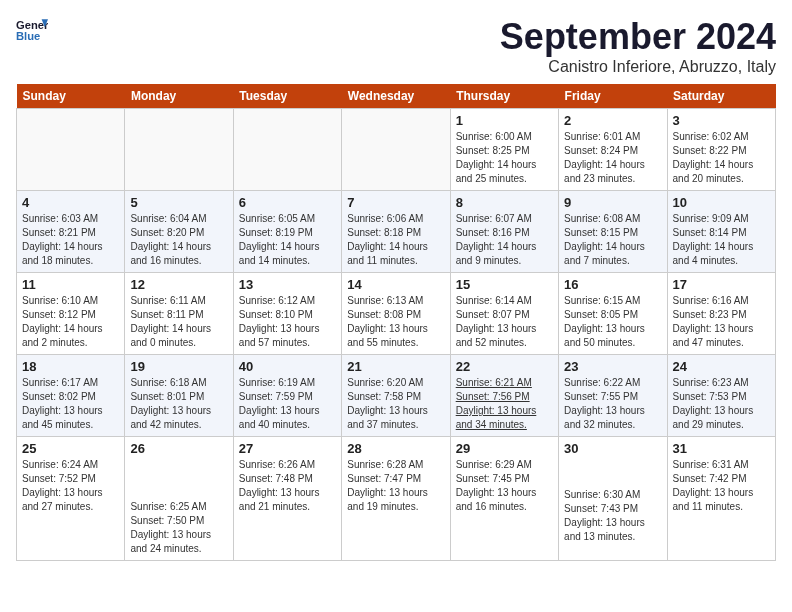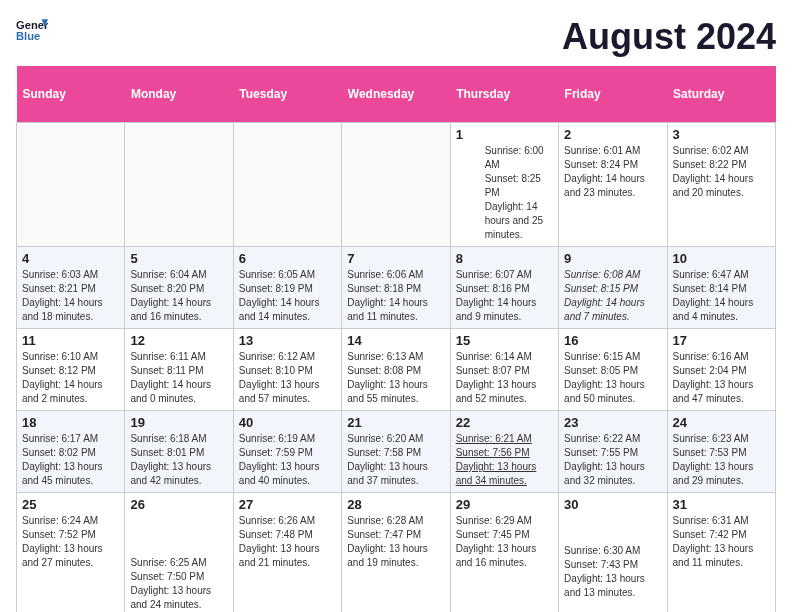--- a/index.html
+++ b/index.html
@@ -36,24 +36,24 @@
     .subtitle {
       font-size: 16px;
       color: #333;
     }
     table {
       width: 100%;
       border-collapse: collapse;
       font-size: 11px;
     }
     thead tr th {
-      background-color: #ec4899;
+      background-color: #c2410c;
       color: #fff;
       text-align: left;
-      padding: 21px 6px;
+      padding: 5px 6px;
       font-size: 12px;
       font-weight: bold;
     }
     tbody tr td {
       border: 1px solid #ccc;
       vertical-align: top;
       padding: 4px 5px;
       height: 80px;
       width: 108px;
       color: #222;
@@ -86,21 +86,22 @@
 
 <div class="header-area">
   <div class="logo">
     <svg class="logo-icon" viewBox="0 0 40 35">
       <text x="0" y="16" font-size="14" font-weight="bold" fill="#1a1a2e">General</text>
       <text x="0" y="30" font-size="14" font-weight="bold" fill="#2a6db5">Blue</text>
       <polygon points="32,4 40,4 36,14" fill="#2a6db5"></polygon>
     </svg>
   </div>
   <div class="title-area">
-    <div class="main-title">August 2024</div>
+    <div class="main-title">September 2024</div>
+    <div class="subtitle">Canistro Inferiore, Abruzzo, Italy</div>
   </div>
 </div>
 
 <table>
   <thead>
     <tr>
     <th>Sunday</th>
         <th>Monday</th>
         <th>Tuesday</th>
         <th>Wednesday</th>
@@ -110,21 +111,21 @@
       </tr>
   </thead>
   <tbody id="calendar-body">
   <tr>
         <td class="empty-cell"></td>
         <td class="empty-cell"></td>
         <td class="empty-cell"></td>
         <td class="empty-cell"></td>
         <td>
           <div class="day-number">1</div>
-          <div class="day-info" style="white-space: pre-line; margin-left: 29px;">Sunrise: 6:00 AM
+          <div class="day-info" style="white-space: pre-line;">Sunrise: 6:00 AM
 Sunset: 8:25 PM
 Daylight: 14 hours and 25 minutes.</div>
         </td>
         <td>
           <div class="day-number">2</div>
           <div class="day-info" style="white-space: pre-line;">Sunrise: 6:01 AM
 Sunset: 8:24 PM
 Daylight: 14 hours and 23 minutes.</div>
         </td>
         <td>
@@ -160,27 +161,27 @@
 Daylight: 14 hours and 11 minutes.</div>
         </td>
         <td>
           <div class="day-number">8</div>
           <div class="day-info" style="white-space: pre-line;">Sunrise: 6:07 AM
 Sunset: 8:16 PM
 Daylight: 14 hours and 9 minutes.</div>
         </td>
         <td>
           <div class="day-number">9</div>
-          <div class="day-info" style="white-space: pre-line; font-style: italic;">Sunrise: 6:08 AM
+          <div class="day-info" style="white-space: pre-line;">Sunrise: 6:08 AM
 Sunset: 8:15 PM
 Daylight: 14 hours and 7 minutes.</div>
         </td>
         <td>
           <div class="day-number">10</div>
-          <div class="day-info" style="white-space: pre-line;">Sunrise: 6:47 AM
+          <div class="day-info" style="white-space: pre-line;">Sunrise: 9:09 AM
 Sunset: 8:14 PM
 Daylight: 14 hours and 4 minutes.</div>
         </td>
       </tr>
       <tr>
         <td>
           <div class="day-number">11</div>
           <div class="day-info" style="white-space: pre-line;">Sunrise: 6:10 AM
 Sunset: 8:12 PM
 Daylight: 14 hours and 2 minutes.</div>
@@ -211,21 +212,21 @@
         </td>
         <td>
           <div class="day-number">16</div>
           <div class="day-info" style="white-space: pre-line;">Sunrise: 6:15 AM
 Sunset: 8:05 PM
 Daylight: 13 hours and 50 minutes.</div>
         </td>
         <td>
           <div class="day-number">17</div>
           <div class="day-info" style="white-space: pre-line;">Sunrise: 6:16 AM
-Sunset: 2:04 PM
+Sunset: 8:23 PM
 Daylight: 13 hours and 47 minutes.</div>
         </td>
       </tr>
       <tr>
         <td>
           <div class="day-number">18</div>
           <div class="day-info" style="white-space: pre-line;">Sunrise: 6:17 AM
 Sunset: 8:02 PM
 Daylight: 13 hours and 45 minutes.</div>
         </td>

